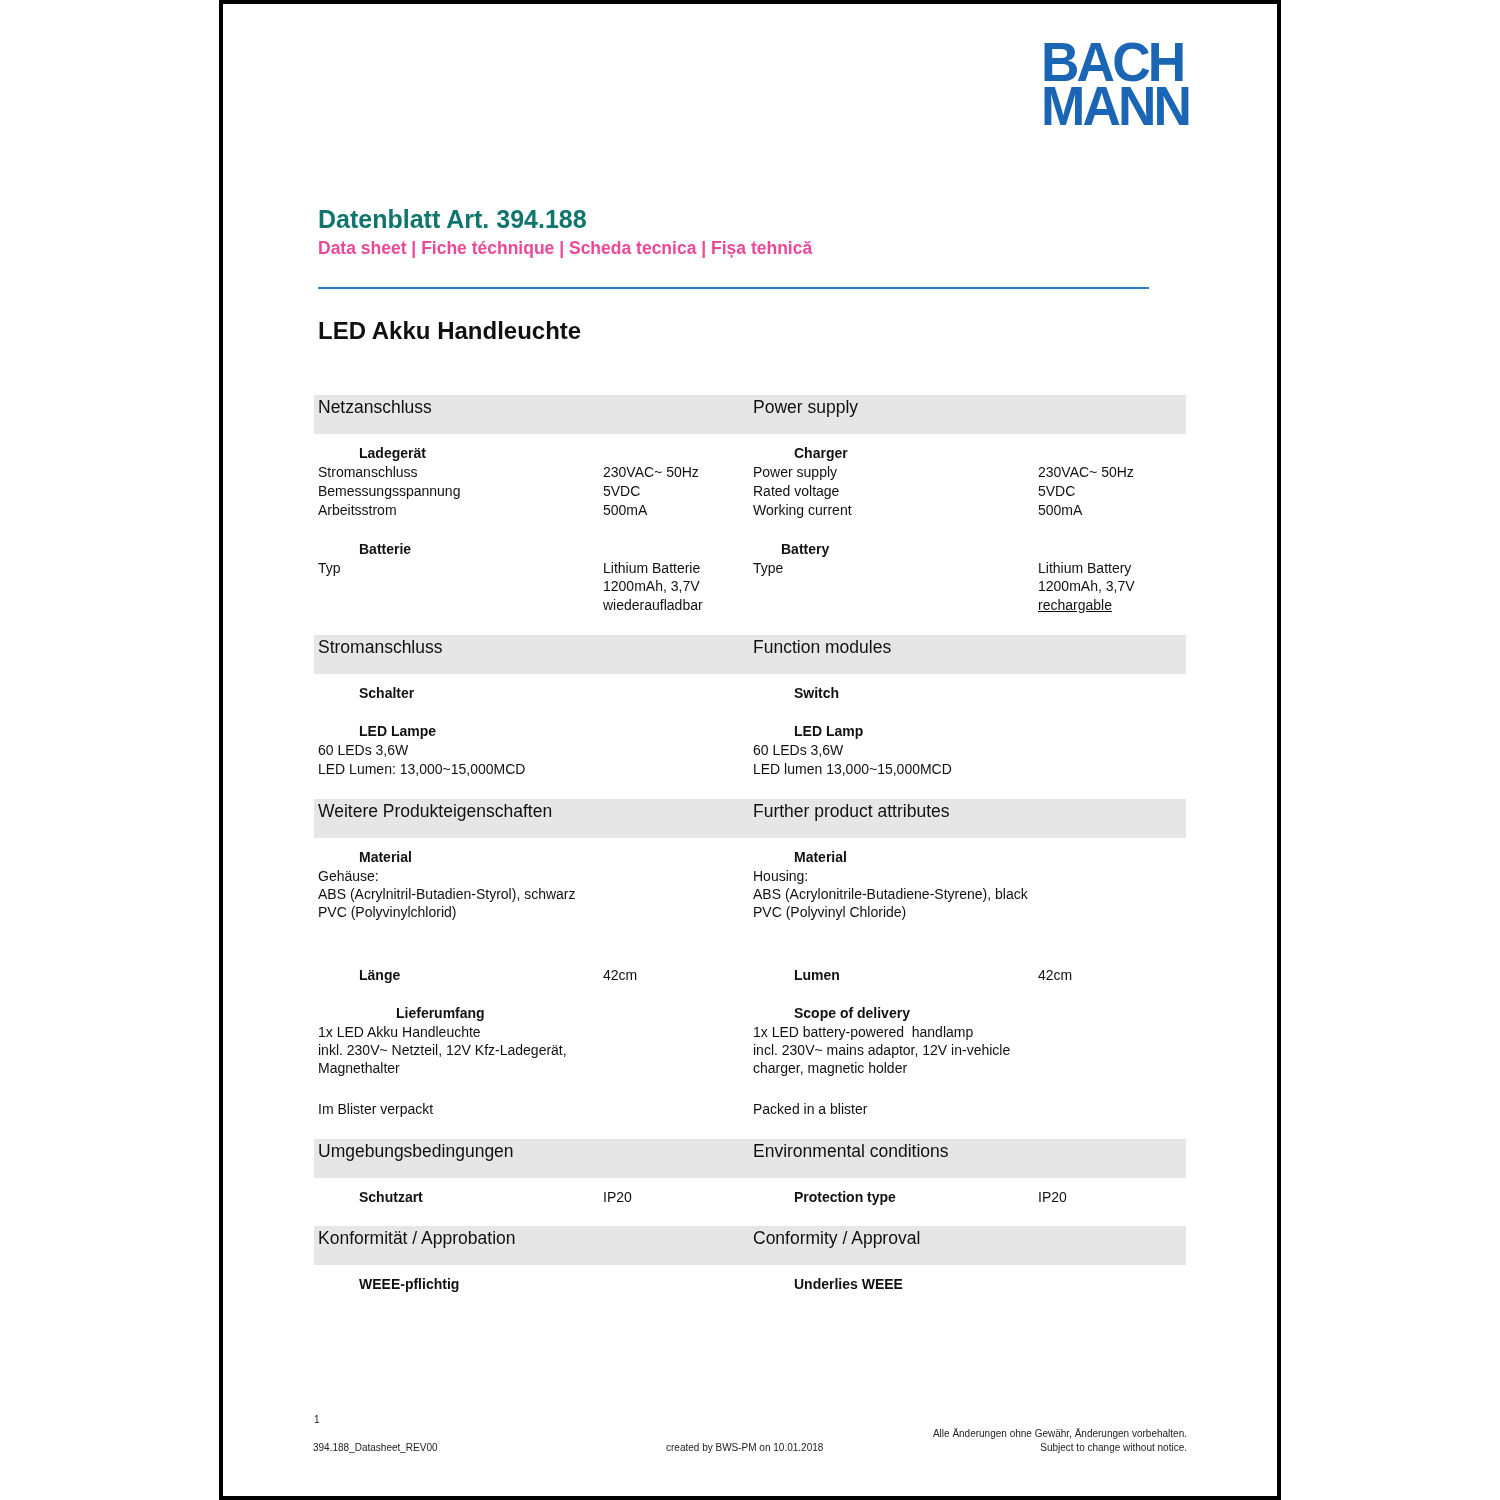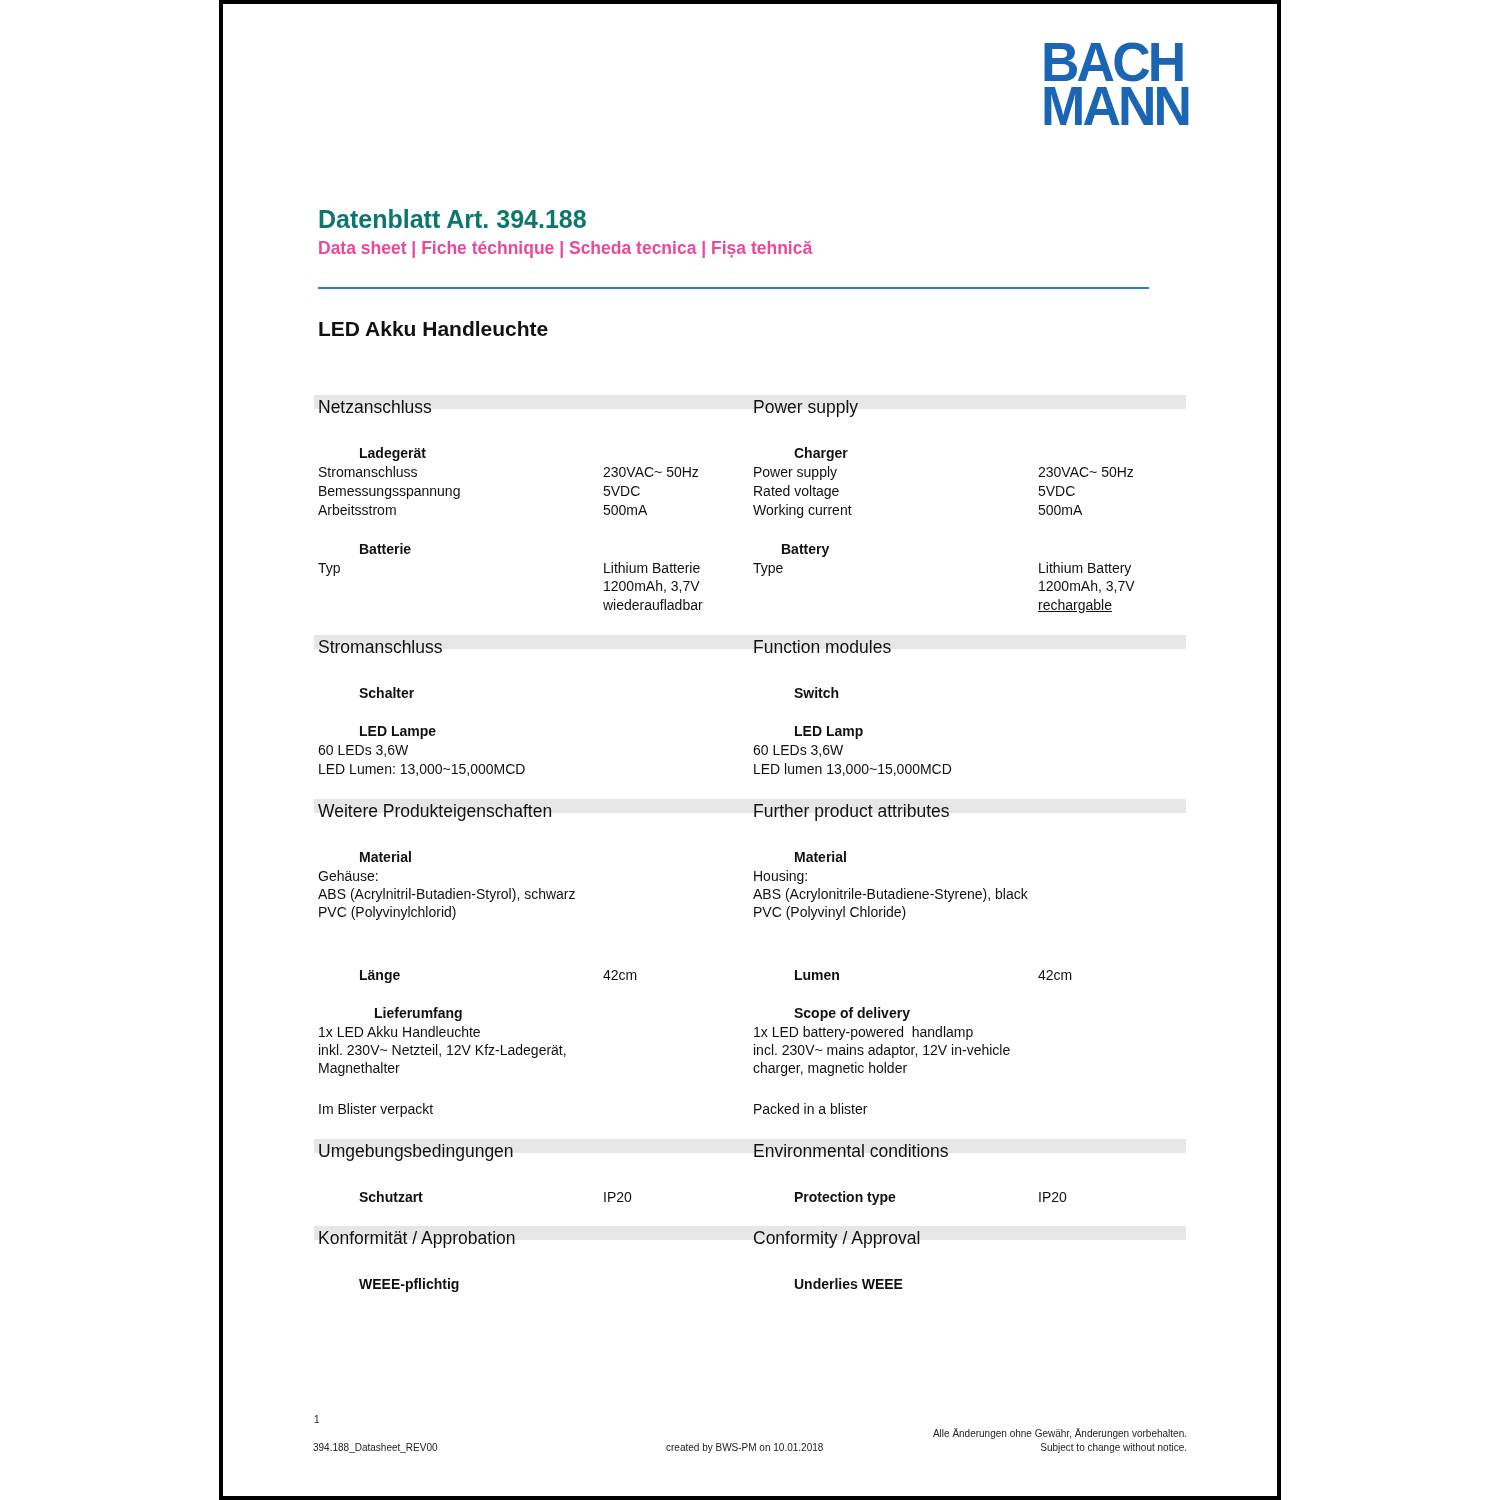--- a/index.html
+++ b/index.html
@@ -3,22 +3,22 @@
 <meta charset="utf-8">
 <style>
   html, body { margin: 0; padding: 0; background: #ffffff; }
   body { width: 1500px; height: 1500px; position: relative; overflow: hidden; font-family: "Liberation Sans", sans-serif; color: #111; }
   .page { position: absolute; left: 219px; top: 0; width: 1054px; height: 1492px; border: 4px solid #000; background: #fff; }
   .logo { position: absolute; left: 1041px; top: 40px; width: 150px; color: #1a66b5; font-weight: bold; font-size: 56px; line-height: 44px; letter-spacing: -3px; font-family: "Liberation Sans", sans-serif; transform: scaleX(0.95); transform-origin: left top; }
   .logo span { display: block; }
   .title { position: absolute; left: 318px; top: 205px; font-size: 25px; font-weight: bold; color: #0f766e; }
   .subtitle { position: absolute; left: 318px; top: 238px; font-size: 17.5px; font-weight: bold; color: #ec4899; }
   .rule { position: absolute; left: 318px; top: 287px; width: 831px; height: 2px; background: #2680d0; }
-  .product { position: absolute; left: 318px; top: 317px; font-size: 21px; font-weight: bold; color: #111; }
-  .band { position: absolute; left: 314px; width: 872px; height: 14px; background: #e6e6e6; }
+  .product { position: absolute; left: 318px; top: 317px; font-size: 24px; font-weight: bold; color: #111; }
+  .band { position: absolute; left: 314px; width: 872px; height: 39px; background: #e6e6e6; }
   .band-label { position: absolute; top: 2px; font-size: 17.5px; color: #111; }
   .txt { position: absolute; font-size: 14px; line-height: 19px; color: #111; white-space: pre; }
   .b { font-weight: bold; margin-left: 41px; }
   .foot { position: absolute; font-size: 10px; color: #222; white-space: nowrap; }
 </style>
 </head>
 <body>
 
 <div class="page"></div>
 
@@ -92,21 +92,21 @@
 <div class="txt b" style="left:753px; top:848px;">Material</div>
 <div class="txt" style="left:753px; top:867px;">Housing:</div>
 <div class="txt" style="left:753px; top:885px;">ABS (Acrylonitrile-Butadiene-Styrene), black</div>
 <div class="txt" style="left:753px; top:903px;">PVC (Polyvinyl Chloride)</div>
 
 <div class="txt b" style="left:318px; top:966px;">Länge</div>
 <div class="txt" style="left:603px; top:966px;">42cm</div>
 <div class="txt b" style="left:753px; top:966px;">Lumen</div>
 <div class="txt" style="left:1038px; top:966px;">42cm</div>
 
-<div class="txt b" style="left:304px; top:1004px;padding-left:29px;">Lieferumfang</div>
+<div class="txt b" style="left:326px; top:1004px;padding-left:29px;">Lieferumfang</div>
 <div class="txt" style="left:318px; top:1023px;">1x LED Akku Handleuchte</div>
 <div class="txt" style="left:318px; top:1041px;">inkl. 230V~ Netzteil, 12V Kfz-Ladegerät,</div>
 <div class="txt" style="left:318px; top:1059px;">Magnethalter</div>
 <div class="txt" style="left:318px; top:1100px;">Im Blister verpackt</div>
 <div class="txt b" style="left:753px; top:1004px;">Scope of delivery</div>
 <div class="txt" style="left:753px; top:1023px;">1x LED battery-powered  handlamp</div>
 <div class="txt" style="left:753px; top:1041px;">incl. 230V~ mains adaptor, 12V in-vehicle</div>
 <div class="txt" style="left:753px; top:1059px;">charger, magnetic holder</div>
 <div class="txt" style="left:753px; top:1100px;">Packed in a blister</div>
 

